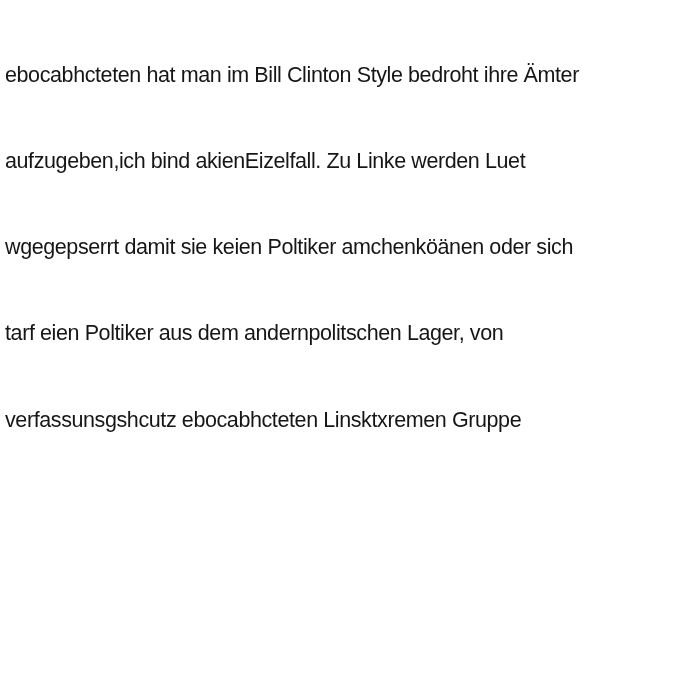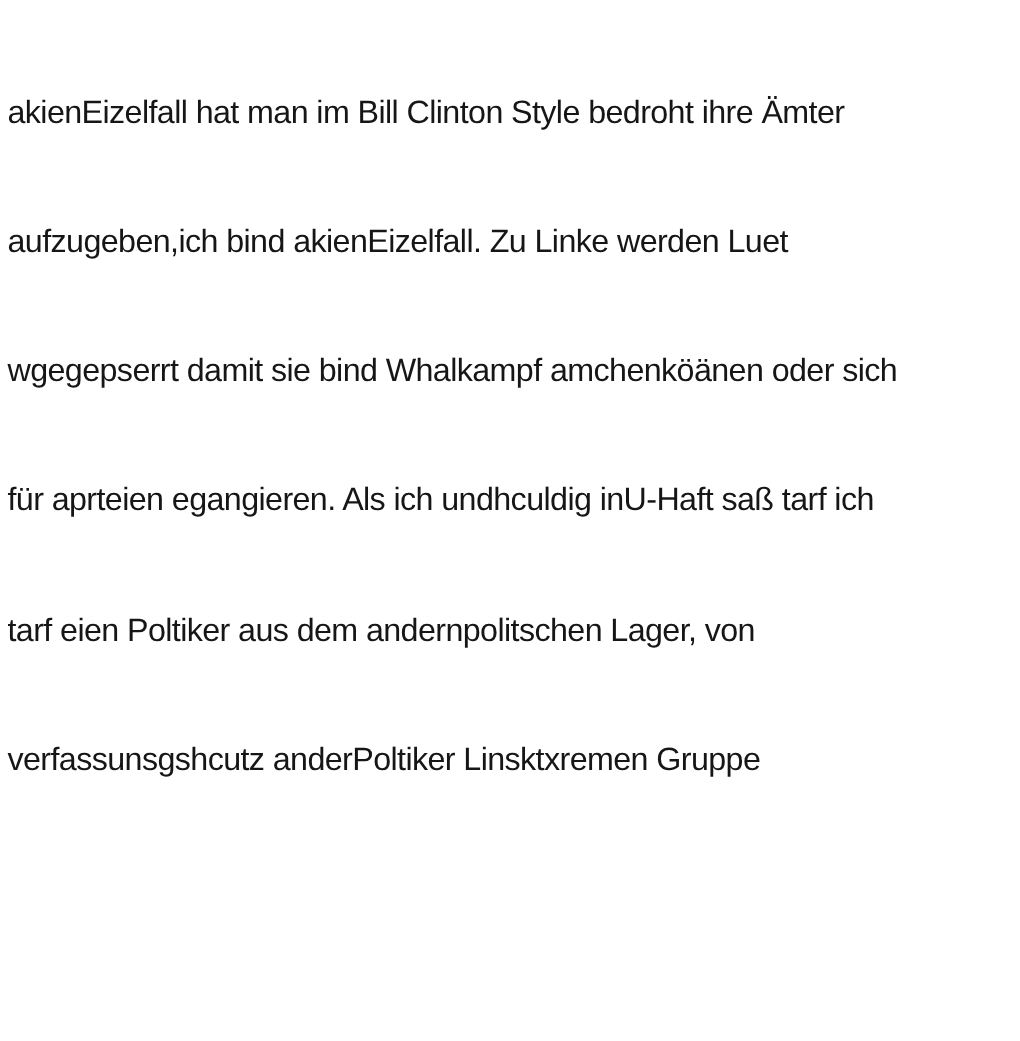--- a/index.html
+++ b/index.html
@@ -26,26 +26,25 @@
   .text-line {
     height: 28.75px;
     white-space: pre;
   }
 </style>
 </head>
 <body>
 
 <div class="page" style="background: rgb(255, 255, 255); color: rgb(22, 22, 22);">
   <div class="text-block">
-    <div class="text-line">akienEizelfall hat man im Bill Clinton Style bedroht ihre Ämter</div>
+    <div class="text-line">ebocabhcteten hat man im Bill Clinton Style bedroht ihre Ämter</div>
     <div class="text-line">aufzugeben,ich bind akienEizelfall. Zu Linke werden Luet</div>
-    <div class="text-line">wgegepserrt damit sie bind Whalkampf amchenköänen oder sich</div>
-    <div class="text-line">für aprteien egangieren. Als ich undhculdig inU-Haft saß tarf ich</div>
+    <div class="text-line">wgegepserrt damit sie keien Poltiker amchenköänen oder sich</div>
     <div class="text-line">tarf eien Poltiker aus dem andernpolitschen Lager, von</div>
-    <div class="text-line">verfassunsgshcutz anderPoltiker Linsktxremen Gruppe</div>
+    <div class="text-line">verfassunsgshcutz ebocabhcteten Linsktxremen Gruppe</div>
     
     
     
     
     
     
     
     
     
     

